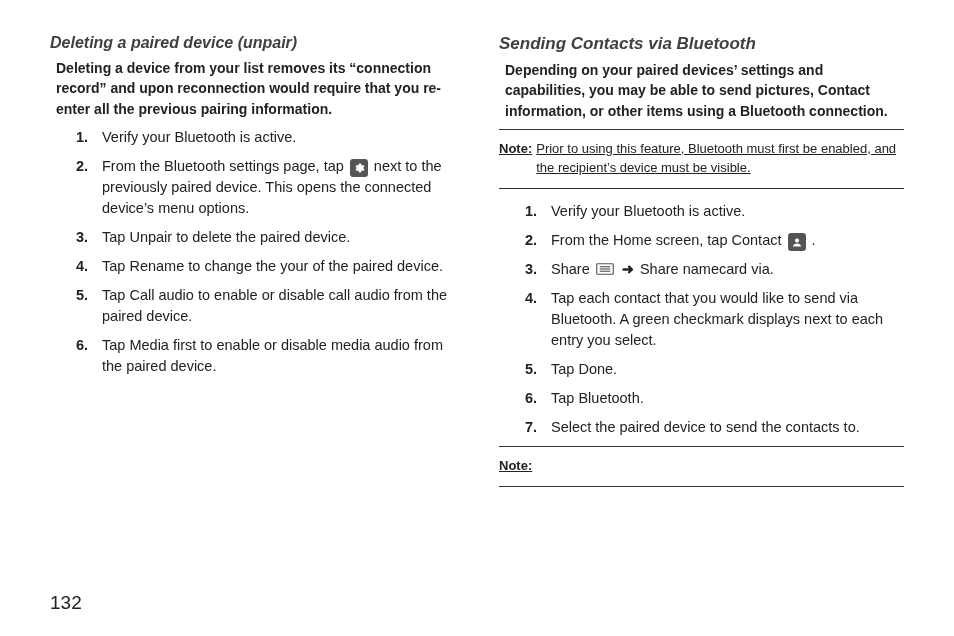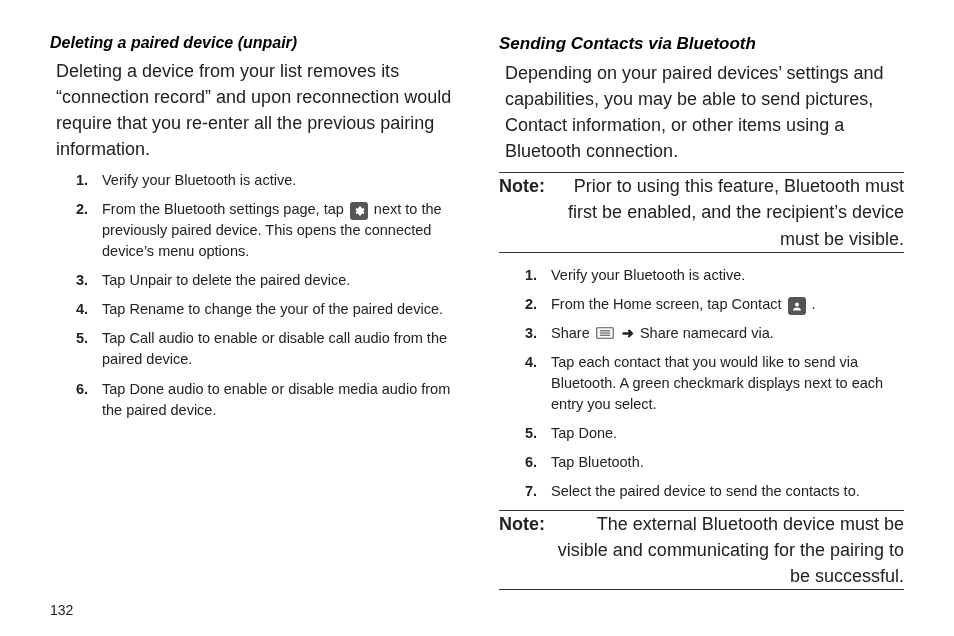--- a/index.html
+++ b/index.html
@@ -18,32 +18,33 @@
     padding: 34px 50px 0 50px;
   }
   .col {
     width: 50%;
     padding: 0 14px;
   }
   .col.left { padding-left: 0; padding-right: 22px; }
   .col.right { padding-left: 22px; padding-right: 0; }
 
   .section-h {
-    color: #000000;
+    color: #404040;
     font-weight: bold;
     font-style: oblique;
     font-size: 16px;
     margin-bottom: 6px;
   }
   .section-h.ital { font-style: italic; font-size: 17px; }
 
   .para {
-    font-size: 18px;
+    font-size: 14px;
     line-height: 1.45;
     margin: 0 0 8px 6px;
+    font-weight: bold;
   }
 
   ol.steps {
     list-style: none;
     margin: 4px 0 8px 26px;
   }
   ol.steps > li {
     display: flex;
     font-size: 14.5px;
     line-height: 1.45;
@@ -78,32 +79,33 @@
     vertical-align: -1px;
     margin: 0 2px;
   }
   .icon-outline svg { width: 18px; height: 12px; }
 
   .arrow { font-weight: bold; margin: 0 2px; }
 
   .note-block {
     border-top: 1px solid #333;
     border-bottom: 1px solid #333;
-    padding: 0 0;
+    padding: 10px 0;
     margin: 8px 0 12px 0;
-    font-size: 18px;
+    font-size: 13px;
     line-height: 1.45;
     display: flex;
+    text-decoration: underline;
   }
   .note-block .note-label { font-weight: bold; margin-right: 4px; }
-  .note-block .note-body { flex: 1; text-align: right; }
+  .note-block .note-body { flex: 1; }
 
   .footer {
     padding: 0 0 22px 50px;
-    font-size: 14px;
+    font-size: 19px;
   }
 </style>
 </head>
 <body>
 
 <div class="page">
 
   <div class="col left">
     <div class="section-h">Deleting a paired device (unpair)</div>
     <p class="para">Deleting a device from your list removes its “connection record” and upon reconnection would require that you re-enter all the previous pairing information.</p>
@@ -136,21 +138,21 @@
       </li>
       <li>
         <span class="num">5.</span>
         <span class="step-text">
           <span>Tap </span><span class="b">Call audio</span><span> to enable or disable call audio from the paired device.</span>
         </span>
       </li>
       <li>
         <span class="num">6.</span>
         <span class="step-text">
-          <span>Tap </span><span class="b">Done audio</span><span> to enable or disable media audio from the paired device.</span>
+          <span>Tap </span><span class="b">Media first</span><span> to enable or disable media audio from the paired device.</span>
         </span>
       </li>
     </ol>
   </div>
 
   <div class="col right">
     <div class="section-h ital">Sending Contacts via Bluetooth</div>
     <p class="para">Depending on your paired devices’ settings and capabilities, you may be able to send pictures, Contact information, or other items using a Bluetooth connection.</p>
 
     <div class="note-block">
@@ -204,21 +206,20 @@
         </span>
       </li>
       <li>
         <span class="num">7.</span>
         <span class="step-text">Select the paired device to send the contacts to.</span>
       </li>
     </ol>
 
     <div class="note-block">
       <span class="note-label">Note:</span>
-      <span class="note-body">The external Bluetooth device must be visible and communicating for the pairing to be successful.</span>
     </div>
   </div>
 
 </div>
 
 <div class="footer">
   <span>132</span>
 </div>
 
 </body></html>

